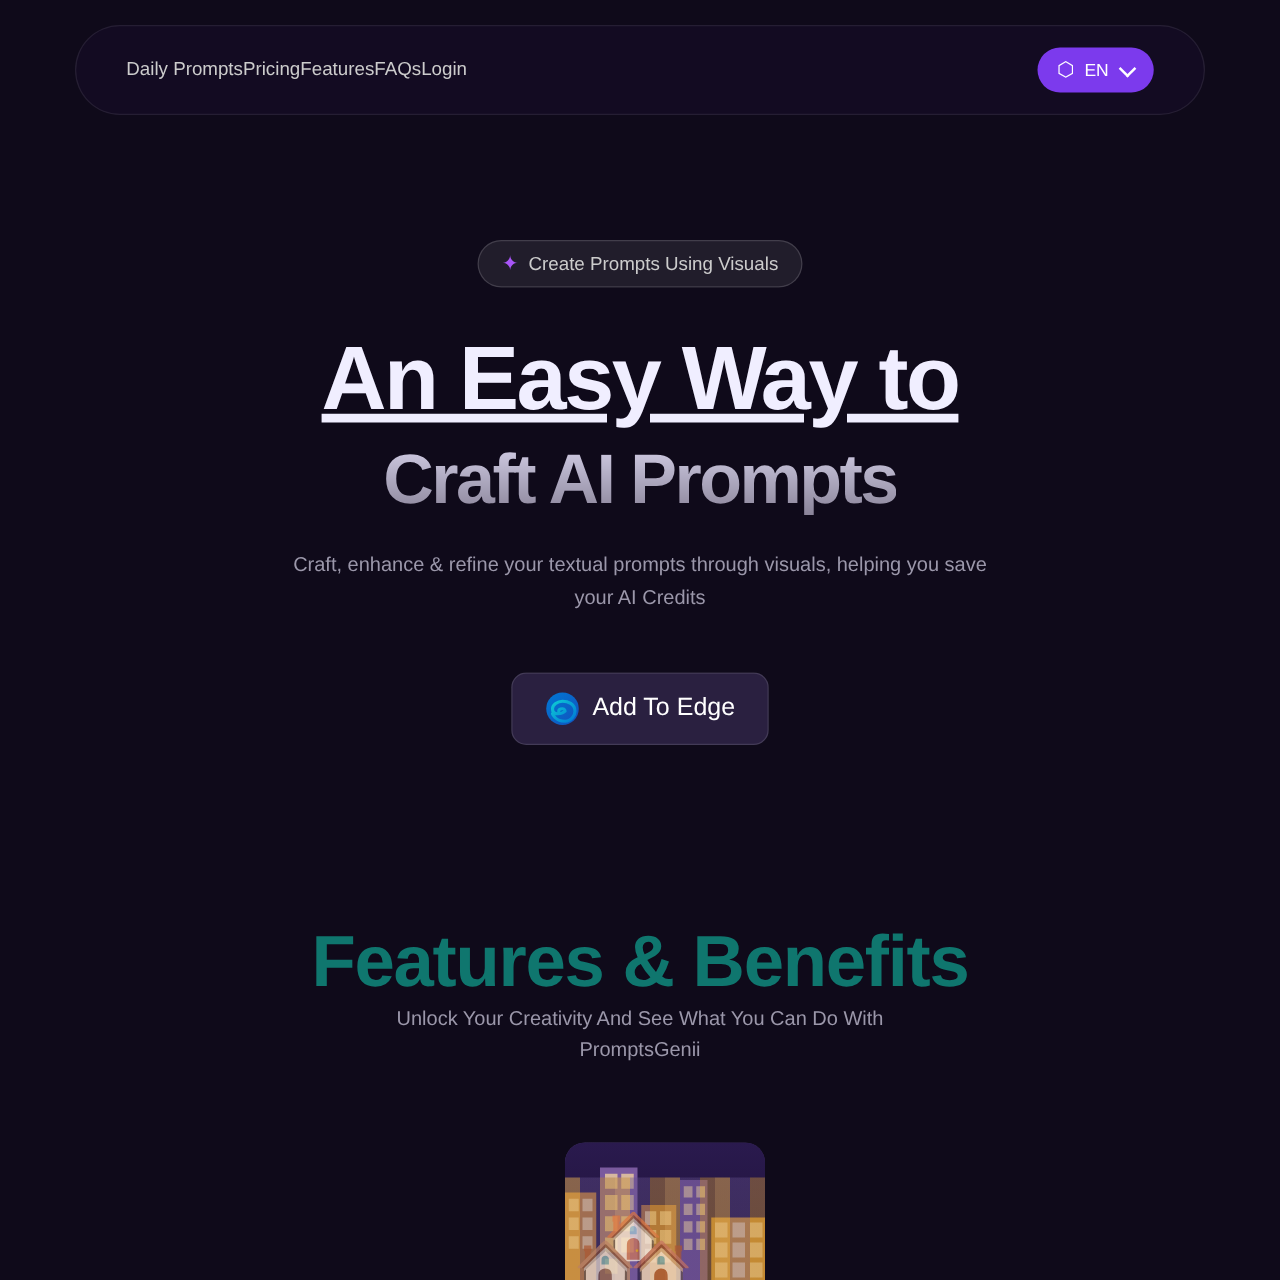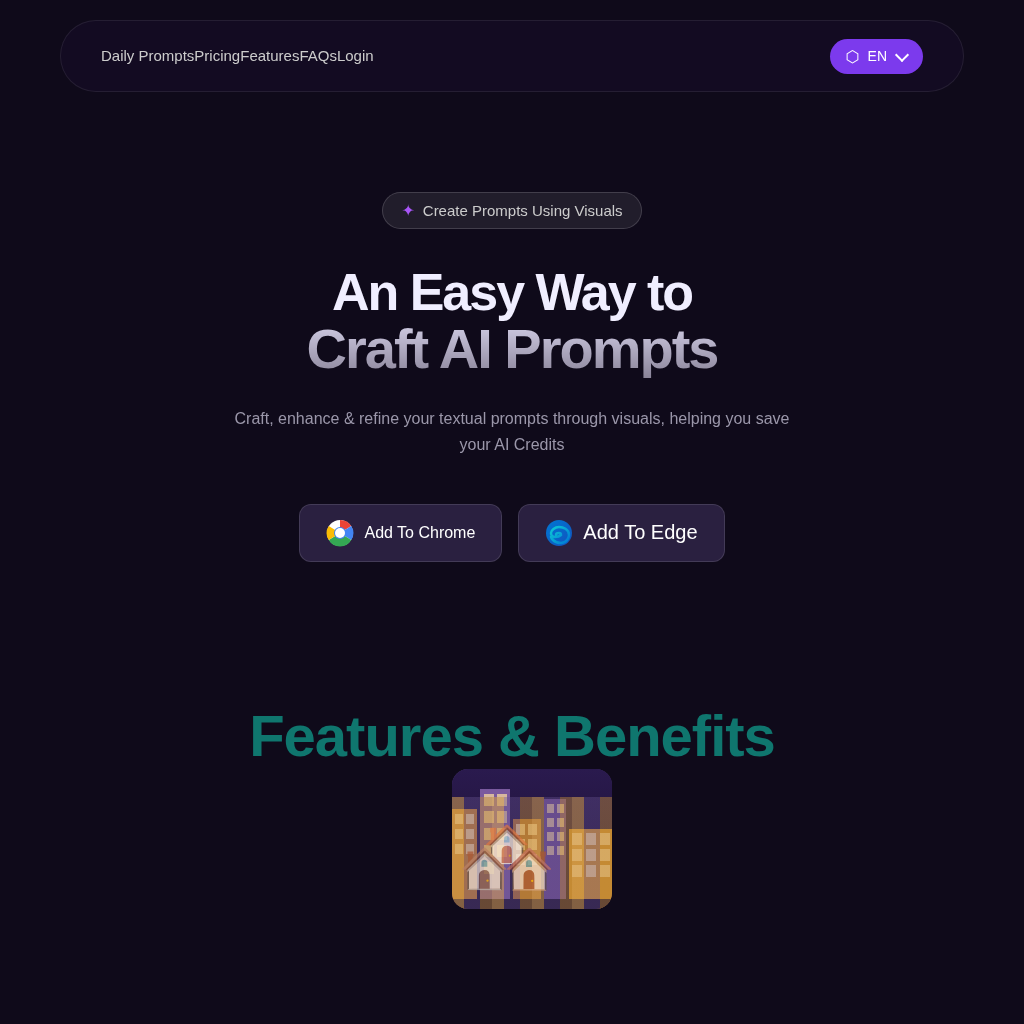--- a/index.html
+++ b/index.html
@@ -99,26 +99,27 @@
       color: #cccccc;
       margin-bottom: 36px;
     }
 
     .hero-badge .sparkle {
       color: #a855f7;
       font-size: 16px;
     }
 
     .hero-title-line1 {
-      font-size: 52px;
+      font-size: 72px;
       font-weight: 800;
       line-height: 1.05;
       color: #f0eeff;
       letter-spacing: -2px;
-      margin-bottom: 0;
+      margin-bottom: 12px;
+      text-decoration: underline;
     }
 
     .hero-title-line2 {
       font-size: 56px;
       font-weight: 800;
       line-height: 1.05;
       background: linear-gradient(180deg, #d4d0e8 0%, #8a8499 100%);
       -webkit-background-clip: text;
       -webkit-text-fill-color: transparent;
       background-clip: text;
@@ -305,38 +306,20 @@
     <span class="sparkle">✦</span>
     <span>Create Prompts Using Visuals</span>
   </div>
 
   <div class="hero-title-line1">An Easy Way to</div>
   <div class="hero-title-line2">Craft AI Prompts</div>
 
   <p class="hero-subtitle">Craft, enhance &amp; refine your textual prompts through visuals, helping you save your AI Credits</p>
 
   <div class="cta-buttons">
-    <a class="btn-chrome" href="#">
-
-      <svg class="chrome-icon" viewBox="0 0 28 28" fill="none" xmlns="http://www.w3.org/2000/svg">
-        <circle cx="14" cy="14" r="13" fill="#fff"></circle>
-
-        <path d="M14 14 L14 1 A13 13 0 0 1 25.26 7 Z" fill="#EA4335"></path>
-
-        <path d="M14 14 L25.26 7 A13 13 0 0 1 25.26 21 Z" fill="#4285F4"></path>
-
-        <path d="M14 14 L25.26 21 A13 13 0 0 1 2.74 21 Z" fill="#34A853"></path>
-
-        <path d="M14 14 L2.74 21 A13 13 0 0 1 2.74 7 Z" fill="#FBBC04"></path>
-
-        <circle cx="14" cy="14" r="6" fill="#4285F4"></circle>
-        <circle cx="14" cy="14" r="5" fill="#fff"></circle>
-      </svg>
-      <span>Add To Chrome</span>
-    </a>
 
     <a class="btn-edge" href="#">
 
       <svg class="edge-icon" viewBox="0 0 28 28" fill="none" xmlns="http://www.w3.org/2000/svg">
         <defs>
           <linearGradient id="edge-grad1" x1="0" y1="0" x2="1" y2="1">
             <stop offset="0%" stop-color="#0ECAD4"></stop>
             <stop offset="100%" stop-color="#0078D4"></stop>
           </linearGradient>
           <linearGradient id="edge-grad2" x1="0" y1="0" x2="1" y2="1">
@@ -347,20 +330,21 @@
         <circle cx="14" cy="14" r="13" fill="url(#edge-grad2)"></circle>
         <path d="M6 18 C6 18 8 24 16 24 C22 24 24 18 24 16 C24 10 18 8 14 8 C10 8 6 11 6 14 C6 17 8 18 10 18 C14 18 16 16 16 16 C16 16 16 14 14 14 C12 14 11 15 11 16" stroke="url(#edge-grad1)" stroke-width="2.5" fill="none" stroke-linecap="round"></path>
       </svg>
       <span>Add To Edge</span>
     </a>
   </div>
 </section>
 
 <section class="features">
   <h2 class="features-title">Features &amp; Benefits</h2>
+  <p class="features-subtitle">Unlock Your Creativity And See What You Can Do With PromptsGenii</p>
 
   <div class="feature-preview">
     <div class="feature-img-placeholder">
       <div class="building-img">
         <svg width="160" height="140" viewBox="0 0 160 140" xmlns="http://www.w3.org/2000/svg">
 
           <defs>
             <linearGradient id="sky" x1="0" y1="0" x2="0" y2="1">
               <stop offset="0%" stop-color="#2a1a4e"></stop>
               <stop offset="100%" stop-color="#1a0f2e"></stop>

